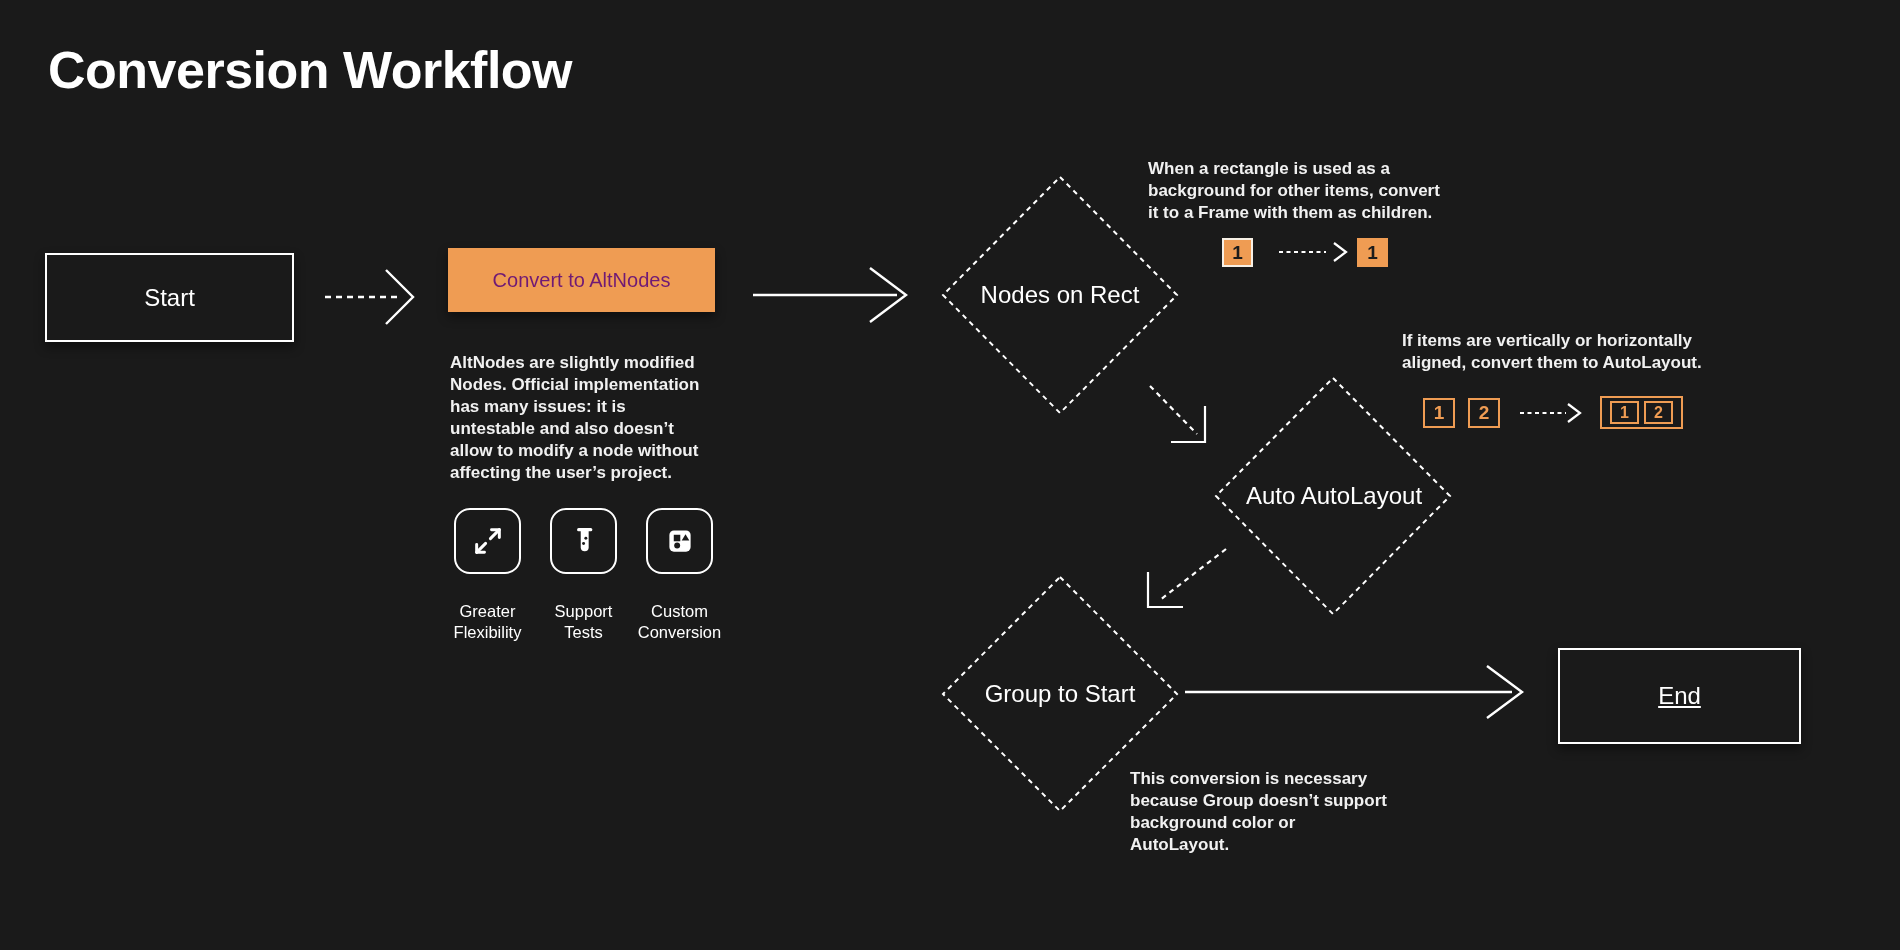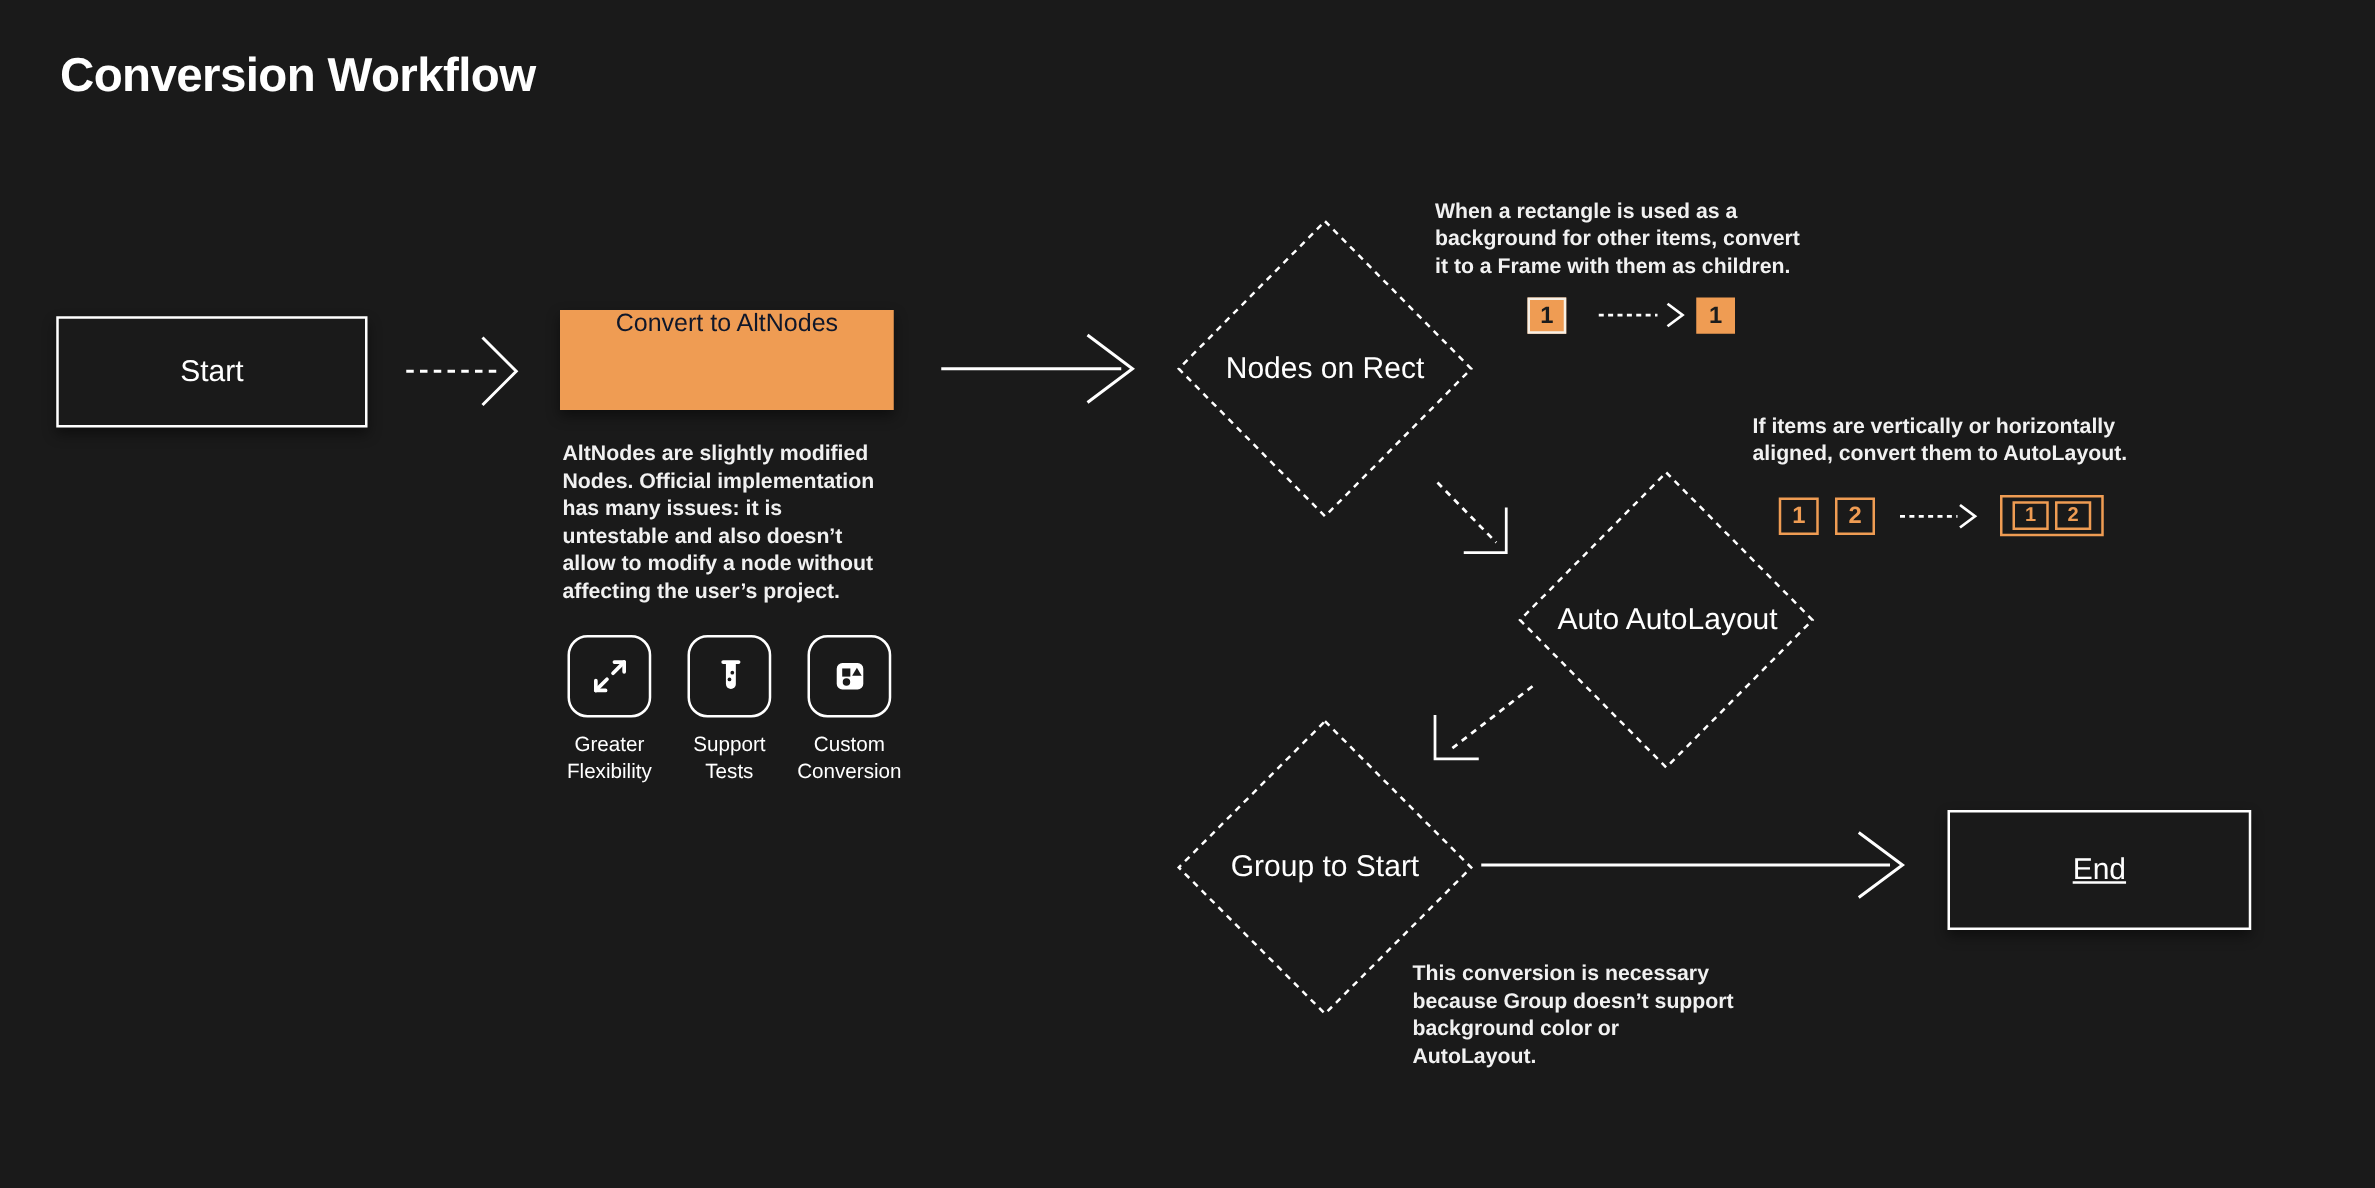--- a/index.html
+++ b/index.html
@@ -3,54 +3,54 @@
 <meta charset="utf-8">
 <style>
   html,body{margin:0;padding:0;background:#1a1a1a;}
   #canvas{
     position:relative;width:1900px;height:950px;background:#1a1a1a;overflow:hidden;
     font-family:"Liberation Sans","DejaVu Sans",sans-serif;color:#ffffff;
   }
   #wires{position:absolute;left:0;top:0;pointer-events:none;}
 
   .page-title{
-    position:absolute;left:48px;top:40px;font-size:38px;font-weight:800;
+    position:absolute;left:48px;top:40px;font-size:52px;font-weight:800;
     letter-spacing:-0.5px;color:#ffffff;
   }
 
   .node-rect{
     position:absolute;display:flex;align-items:center;justify-content:center;
     border:2.5px solid #ffffff;font-size:24px;color:#ffffff;
     box-shadow:0 5px 10px rgba(0,0,0,.45);
   }
   .node-start{left:45px;top:253px;width:245px;height:85px;}
   .node-end{left:1558px;top:648px;width:239px;height:92px;text-decoration:underline;}
 
   .node-orange{
-    position:absolute;left:448px;top:248px;width:267px;height:80px;
-    display:flex;justify-content:center;
-    background:#ef9c53;color:#0f172a;font-size:20px;font-weight:500;
+    position:absolute;left:448px;top:248px;width:267px;height:64px;
+    display:flex;align-items:center;justify-content:center;
+    background:#ef9c53;color:#701a75;font-size:20px;font-weight:500;
     box-shadow:0 5px 10px rgba(0,0,0,.45);
   }
 
   .diamond-label{
     position:absolute;transform:translate(-50%,-50%);font-size:24px;color:#ffffff;white-space:nowrap;
   }
   .dl-1{left:1060px;top:295px;}
   .dl-2{left:1334px;top:496px;}
   .dl-3{left:1060px;top:694px;}
 
   .note{position:absolute;font-size:17px;line-height:22px;color:#f1f1f1;font-weight:bold;}
   .note-convert{left:450px;top:352px;width:254px;}
   .note-rect{left:1148px;top:158px;width:296px;}
   .note-autolayout{left:1402px;top:330px;width:306px;}
   .note-group{left:1130px;top:768px;width:258px;}
 
   .features{position:absolute;left:444px;top:508px;display:flex;gap:9px;}
-  .feature{width:87px;display:flex;flex-direction:column;align-items:center;}
+  .feature{width:87px;display:flex;flex-direction:column;align-items:center;gap:15px;}
   .feature-card{
     width:63px;height:62px;border:2px solid #ffffff;border-radius:16px;
     display:flex;align-items:center;justify-content:center;
   }
   .feature-label{margin-top:12px;font-size:16.5px;line-height:21px;text-align:center;color:#ffffff;}
 
   .mini{position:absolute;display:flex;align-items:center;justify-content:center;
         font-weight:600;box-sizing:border-box;}
   .mini-filled{background:#ef9c53;color:#1c1c1c;font-size:19px;}
   .mini-1a{left:1222px;top:238px;width:31px;height:29px;border:2px solid #f7f0e6;}

